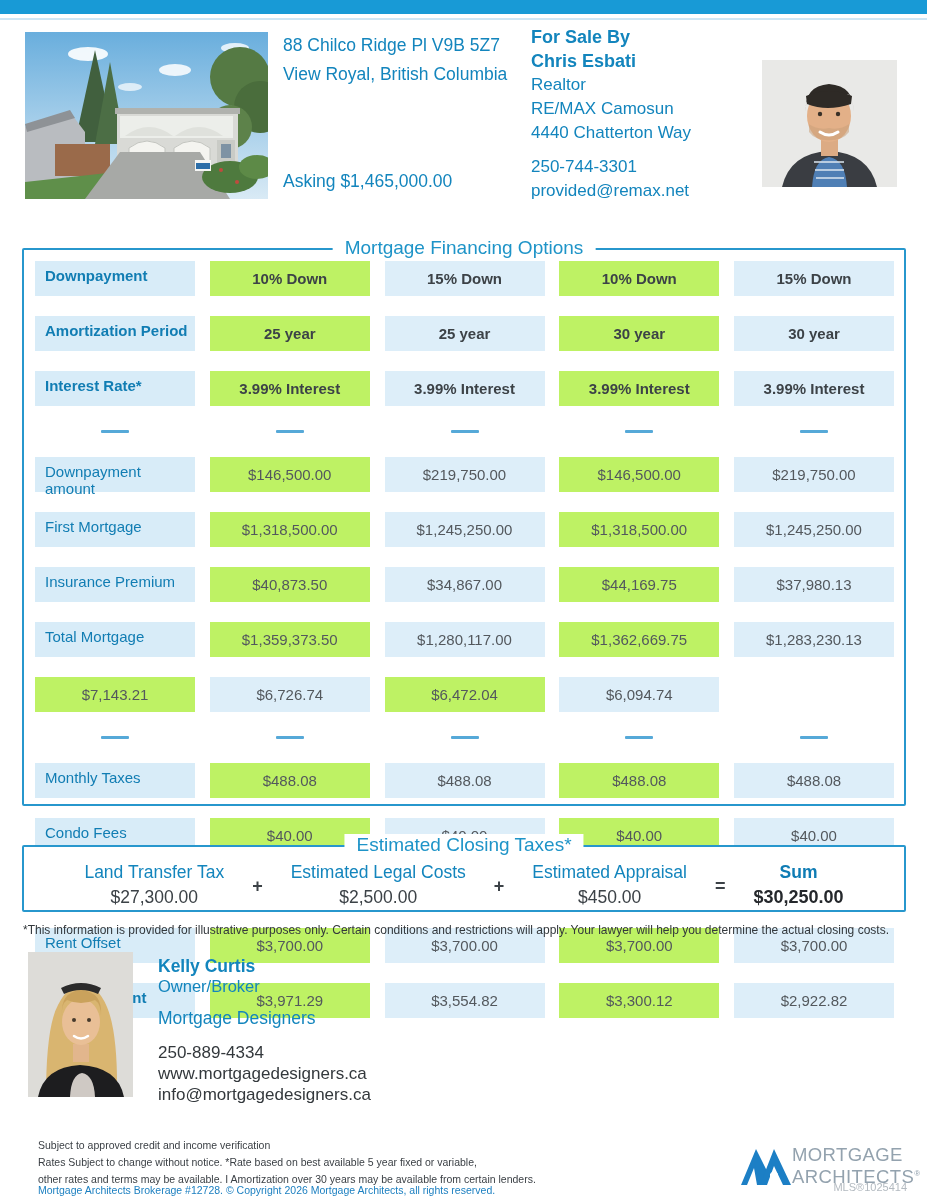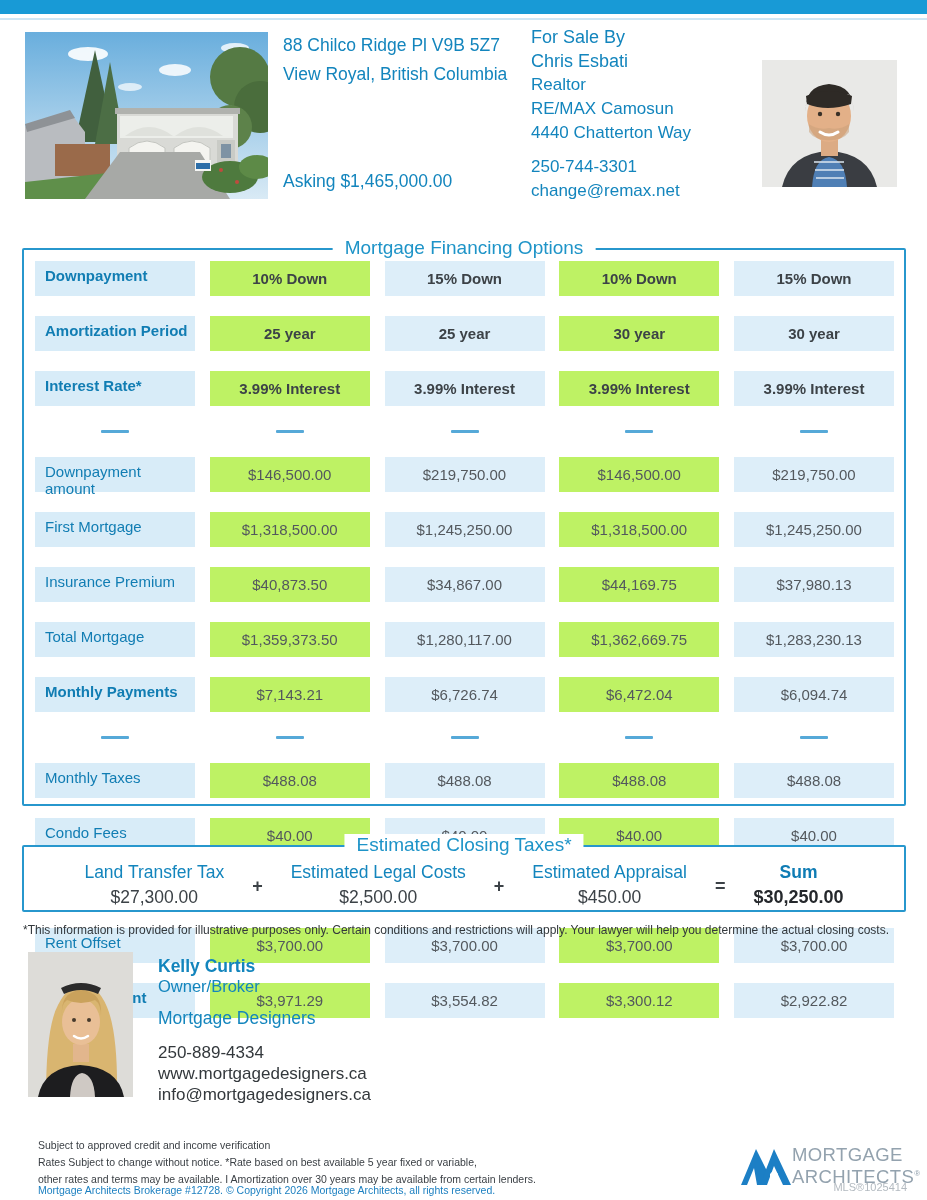--- a/index.html
+++ b/index.html
@@ -11,21 +11,21 @@
 
   .property-photo { position:absolute; left:25px; top:32px; width:243px; height:167px; }
   .agent-photo    { position:absolute; left:762px; top:60px; width:135px; height:127px; }
   .broker-photo   { position:absolute; left:28px; top:952px; width:105px; height:145px; }
 
   .addr { position:absolute; left:283px; color:#1385bd; font-size:17.5px; }
   .addr1 { top:35px; } .addr2 { top:64px; } .asking { top:171px; }
 
   .agent-block { position:absolute; left:531px; top:25px; color:#1385bd;
                  font-size:17px; line-height:24px; }
-  .agent-block .bold-line { font-weight:normal; font-size:18px; }
+  .agent-block .bold-line { font-weight:bold; font-size:18px; }
   .agent-block .gap { height:10px; }
 
   .box { position:absolute; left:22px; width:884px; border:2px solid #2797cd;
          border-radius:2px; background:#fff; box-sizing:border-box; }
   .mortgage-box { top:248px; height:558px; }
   .closing-box  { top:845px; height:67px; }
   .box-title { position:absolute; top:-13px; left:50%; transform:translateX(-50%);
                background:#fff; padding:0 12px; font-size:19px; color:#1e94c8; white-space:nowrap; }
 
   .rows { display:flex; flex-direction:column; gap:20px; padding:11px 10px 9px 11px; }
@@ -122,21 +122,21 @@
   <div class="addr asking">Asking $1,465,000.00</div>
 
   <div class="agent-block">
     <div class="bold-line">For Sale By</div>
     <div class="bold-line">Chris Esbati</div>
     <div>Realtor</div>
     <div>RE/MAX Camosun</div>
     <div>4440 Chatterton Way</div>
     <div class="gap"></div>
     <div>250-744-3301</div>
-    <div>change@remax.net</div>
+    <div>provided@remax.net</div>
   </div>
 
   <svg class="agent-photo" viewBox="0 0 135 127" preserveAspectRatio="none">
     <rect x="0" y="0" width="135" height="127" fill="#e9e9e7"></rect>
     <path d="M20,127 q8,-34 47,-36 q40,2 48,36 Z" fill="#3a3d42"></path>
     <path d="M50,127 q2,-28 17,-30 q16,2 18,30 Z" fill="#4f7fb5"></path>
     <path d="M52,102 h30 M53,110 h29 M54,118 h28" stroke="#dce6f0" stroke-width="1.5" fill="none"></path>
     <rect x="59" y="76" width="17" height="20" fill="#dcab84"></rect>
     <ellipse cx="67" cy="56" rx="22" ry="26" fill="#e3b088"></ellipse>
     <path d="M67,68 a22,18 0 0 0 20,-4 v8 a22,14 0 0 1 -40,0 v-8 a22,18 0 0 0 20,4 Z" fill="#caa07a" opacity="0.55"></path>
@@ -210,21 +210,20 @@
           <div class="cell val colb">$37,980.13</div>
         </div>
         <div class="trow">
           <div class="cell label">Total Mortgage</div>
           <div class="cell val cola">$1,359,373.50</div>
           <div class="cell val colb">$1,280,117.00</div>
           <div class="cell val cola">$1,362,669.75</div>
           <div class="cell val colb">$1,283,230.13</div>
         </div>
         <div class="trow">
-          <div class="cell label bold">Monthly Payments</div>
           <div class="cell val cola">$7,143.21</div>
           <div class="cell val colb">$6,726.74</div>
           <div class="cell val cola">$6,472.04</div>
           <div class="cell val colb">$6,094.74</div>
         </div>
         <div class="trow sep">
           <div class="cell">
             <span class="dash"></span>
           </div>
           <div class="cell">

